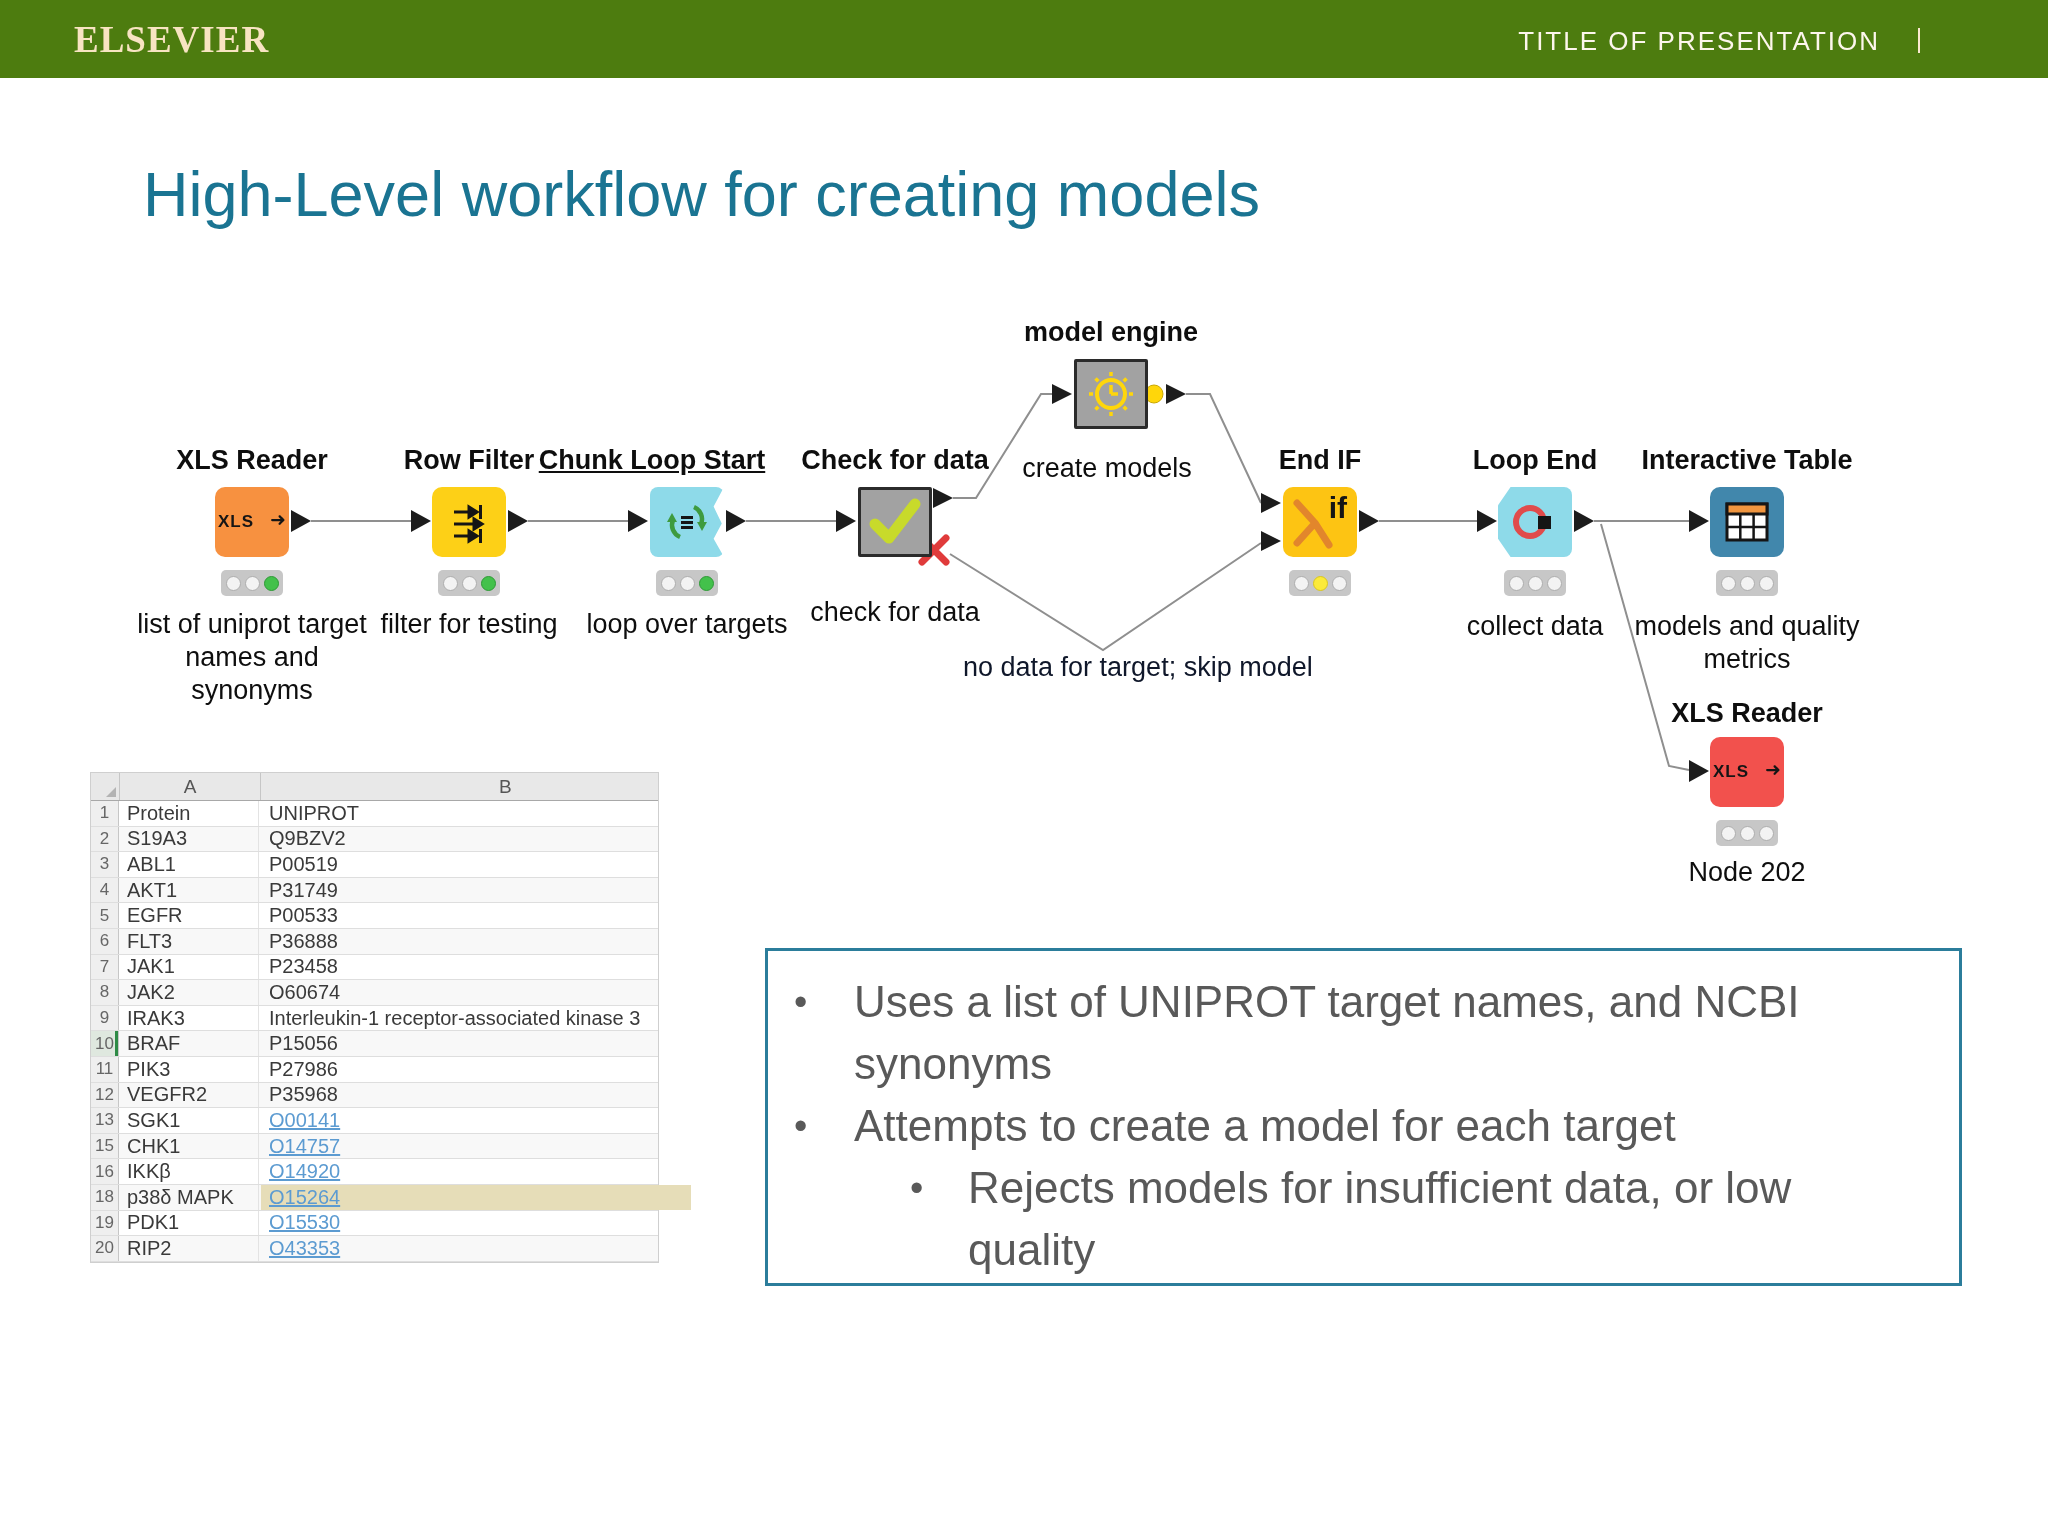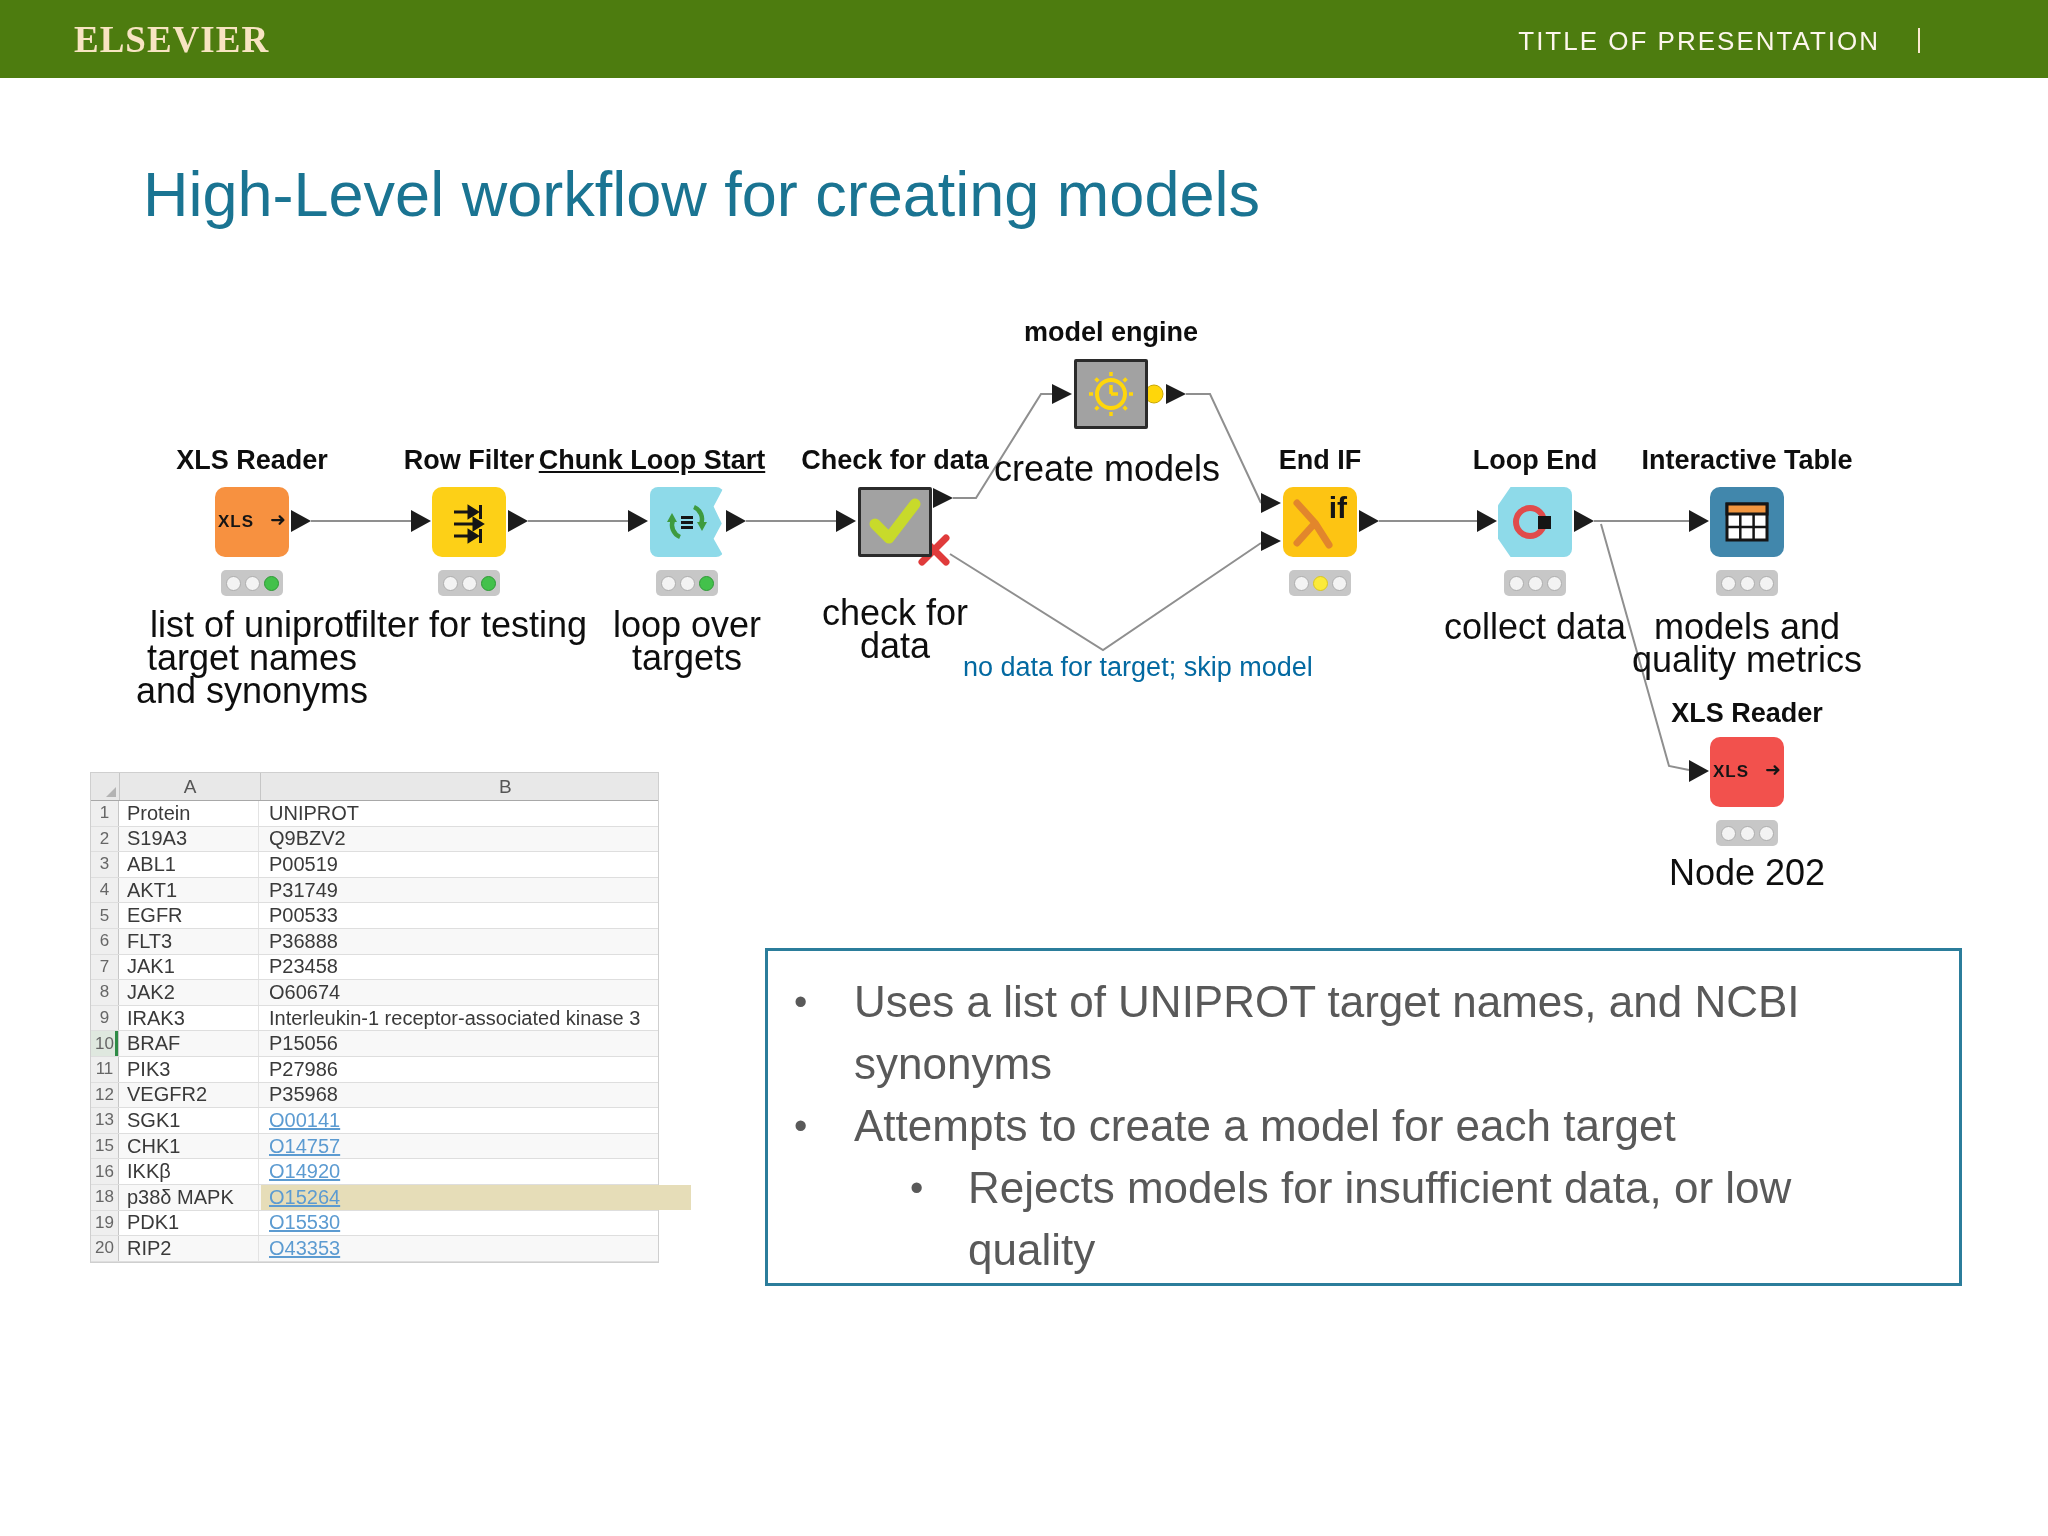--- a/index.html
+++ b/index.html
@@ -30,23 +30,23 @@
       clip-path:polygon(17% 0,100% 0,100% 100%,17% 100%,0 74%,0 26%);}
   .node-itable{left:1710px;top:487px;background:#4187AC;}
   .node-xls-writer{left:1710px;top:737px;background:#F2514D;}
   .xls-inner{display:flex;flex-direction:row;line-height:20px;}
   .xls-txt{font-size:17px;font-weight:bold;letter-spacing:1px;color:#151515;}
   .xls-arrow{font-size:19px;color:#151515;margin-left:16px;line-height:16px;}
   .if-label{position:absolute;right:10px;top:4px;font-size:30px;font-weight:bold;color:#151515;}
   .wf-title{position:absolute;width:280px;margin-left:-140px;text-align:center;
             font-size:27px;font-weight:bold;color:#0e0e0e;white-space:nowrap;}
   .wf-sub{position:absolute;width:250px;margin-left:-125px;text-align:center;
-          font-size:36px;line-height:33px;color:#0e0e0e;}
+          font-size:27px;line-height:33px;color:#0e0e0e;}
   .annotation{position:absolute;left:963px;top:650px;width:355px;font-size:27px;
-              line-height:34px;color:#0369a1;}
+              line-height:34px;color:#0f172a;}
   .traffic{position:absolute;width:62px;height:26px;background:#C7C7C7;border-radius:5px;
            display:flex;align-items:center;justify-content:center;gap:4px;}
   .tl-dot{width:15px;height:15px;border-radius:50%;box-sizing:border-box;}
   .tl-off{background:#F3F3F3;border:1px solid #ADADAD;}
   .tl-green{background:#43C14B;border:1px solid #2E9A36;}
   .tl-yellow{background:#FBEA3A;border:1px solid #D9C61F;}
   
   .sheet{position:absolute;left:90px;top:772px;width:567px;background:#fff;
          border:1px solid #cfcfcf;font-size:20px;overflow:visible;}
   .sheet-head{height:27px;display:flex;background:#E8E8E8;border-bottom:1px solid #A8A8A8;

